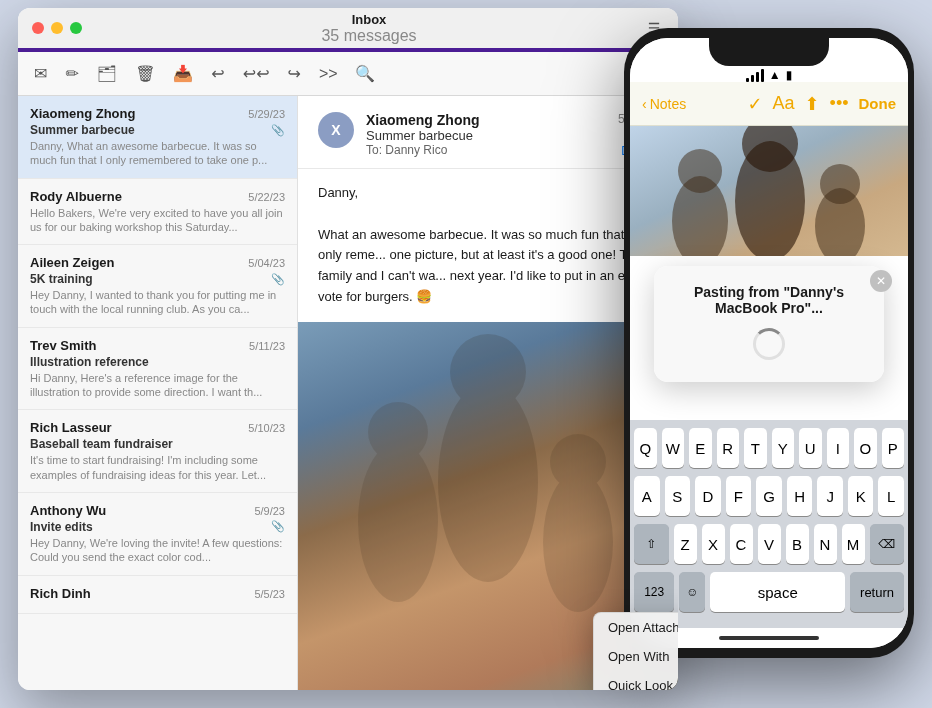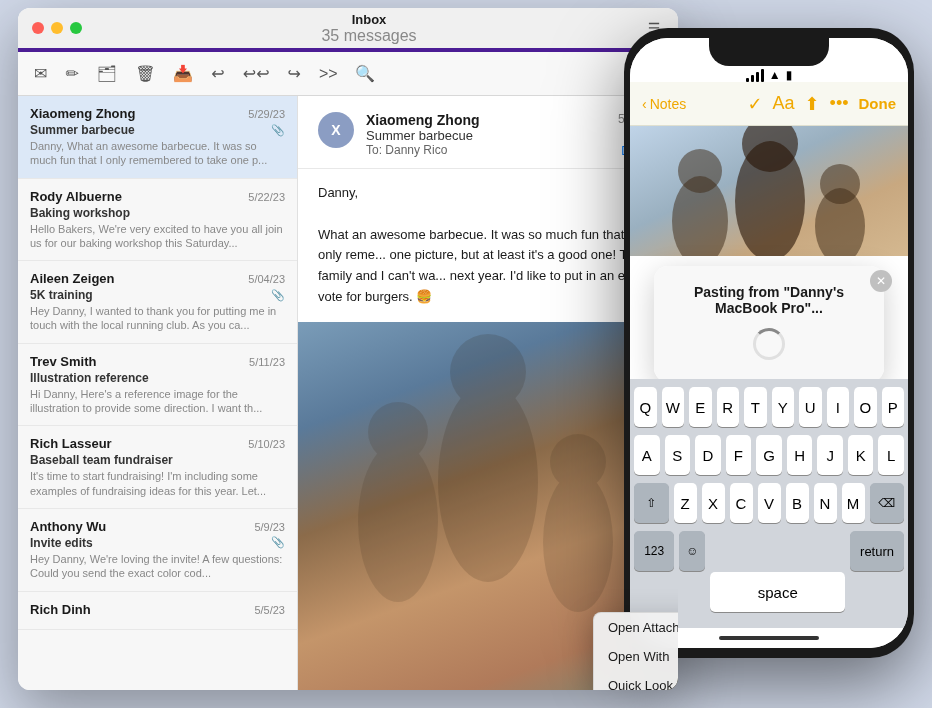--- a/index.html
+++ b/index.html
@@ -493,21 +493,20 @@
       color: #000;
       font-size: 12px;
     }
     .key-wide {
       max-width: none;
       flex: 1.5;
     }
     .key-space {
       max-width: none;
       flex: 5;
-      margin-top: 41px;
     }
     .key-return {
       max-width: none;
       flex: 2;
       font-size: 13px;
     }
     .key-shift {
       max-width: none;
       flex: 1.5;
     }
@@ -575,23 +574,20 @@
           <span class="email-subject">Summer barbecue</span>
           <span class="email-attachment-icon">📎</span>
         </div>
         <div class="email-preview">Danny, What an awesome barbecue. It was so much fun that I only remembered to take one p...</div>
       </div>
 
       <div class="email-item">
         <div class="email-header-row">
           <span class="email-sender">Rody Albuerne</span>
           <span class="email-date">5/22/23</span>
-        </div>
-        <div class="email-subject-row">
-          <span class="email-subject">Baking workshop</span>
         </div>
         <div class="email-preview">Hello Bakers, We're very excited to have you all join us for our baking workshop this Saturday...</div>
       </div>
 
       <div class="email-item">
         <div class="email-header-row">
           <span class="email-sender">Aileen Zeigen</span>
           <span class="email-date">5/04/23</span>
         </div>
         <div class="email-subject-row">

